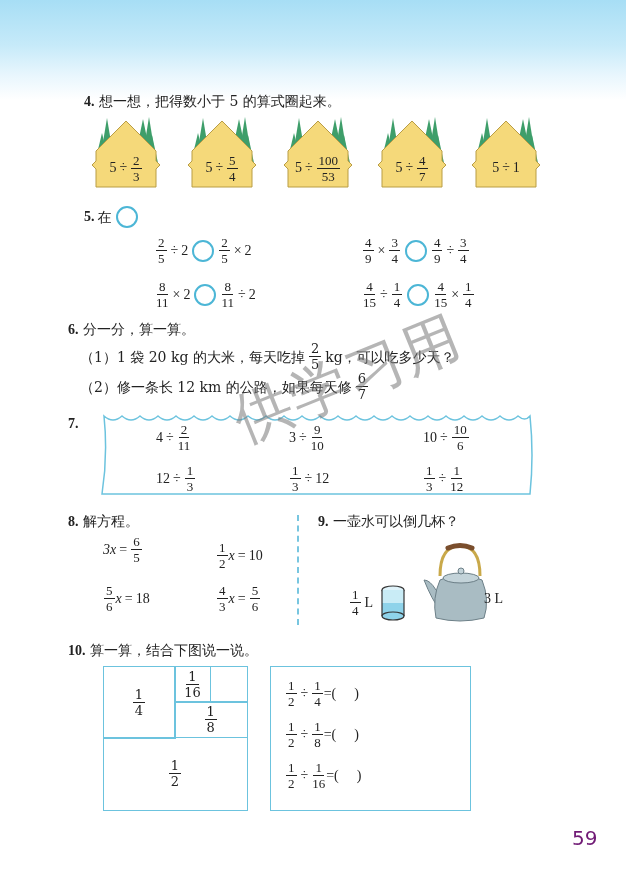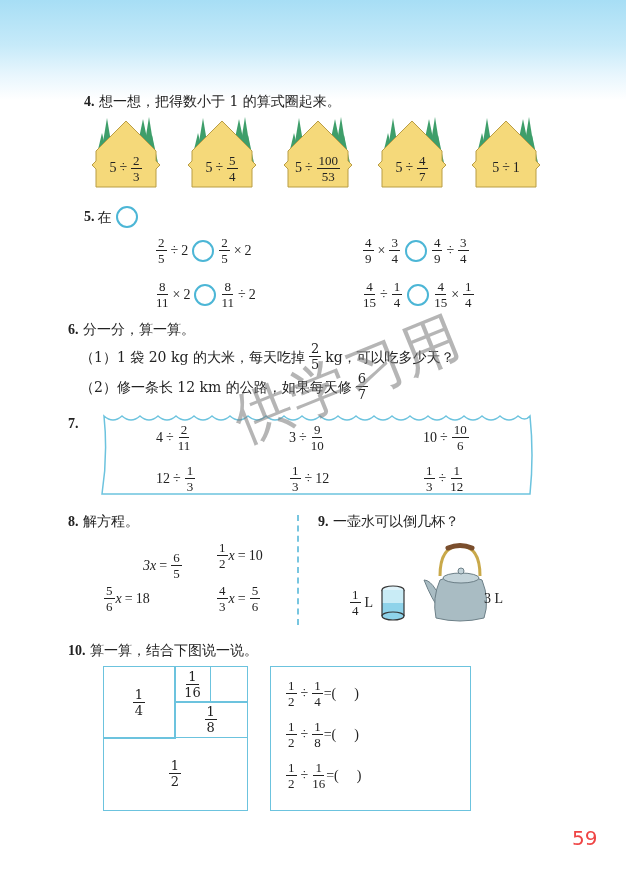--- a/index.html
+++ b/index.html
@@ -42,32 +42,32 @@
     transform:rotate(-22deg); transform-origin:left top; letter-spacing:2px;
     font-family:"DejaVu Sans","Liberation Sans",sans-serif; white-space:nowrap;
   }
   .dash-divider {
     position:absolute; left:297px; top:515px; width:0; height:110px;
     border-left:2px dashed #78c6e0;
   }
   .gridbox { position:absolute; border:1.5px solid #6cc3de; box-sizing:border-box; }
   .cell { position:absolute; border:1.5px solid #6cc3de; box-sizing:border-box; display:flex; align-items:center; justify-content:center; }
   .pagenum {
-    position:absolute; left:572px; top:826px; font-size:20px; color:#ef4444;
+    position:absolute; left:572px; top:826px; font-size:20px; color:#701a75;
     font-family:"DejaVu Sans","Liberation Sans",sans-serif;
   }
 </style>
 </head>
 <body>
 
 <div class="header-band"></div>
 
 <div class="abs qtitle" style="left:84px;top:92px;">
   <span class="qnum">4.</span>
-  <span>想一想，把得数小于 1 的算式圈起来。</span>
+  <span>想一想，把得数小于 5 的算式圈起来。</span>
 </div>
 
 <div class="house" style="left:88px;top:113px;">
   <svg width="76" height="80">
     <polygon points="8,45 14,20 20,45" fill="#3e9e6a"></polygon>
       <polygon points="14,35 19,5 24,35" fill="#3e9e6a"></polygon>
     <polygon points="50,30 55,6 60,30" fill="#3e9e6a"></polygon>
       <polygon points="56,35 61,4 66,35" fill="#3e9e6a"></polygon>
       <polygon points="58,50 64,22 70,50" fill="#3e9e6a"></polygon>
     <polygon points="38,8 68,38 68,48 72,52 68,56 68,74 8,74 8,56 4,52 8,48 8,38" fill="#f5d97a" stroke="#b99d45" stroke-width="1"></polygon>
@@ -314,21 +314,21 @@
       <span class="den">12</span>
     </span>
 </div>
 
 <div class="watermark">供学习用</div>
 
 <div class="abs qtitle" style="left:68px;top:512px;">
   <span class="qnum">8.</span>
   <span>解方程。</span>
 </div>
-<div class="abs expr" style="left:103px;top:551px;margin-left:40px;">
+<div class="abs expr" style="left:103px;top:535px;">
   <span style="font-style:italic;">3x</span>
     <span class="op">=</span>
   <span class="frac">
       <span class="num">6</span>
       <span class="den">5</span>
     </span>
 </div>
 <div class="abs expr" style="left:216px;top:541px;">
   <span class="frac">
       <span class="num">1</span>

